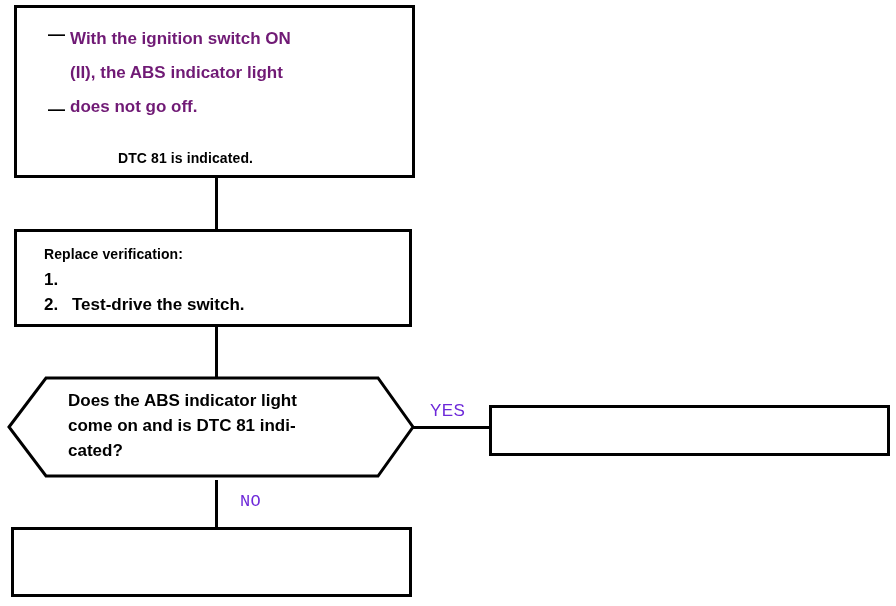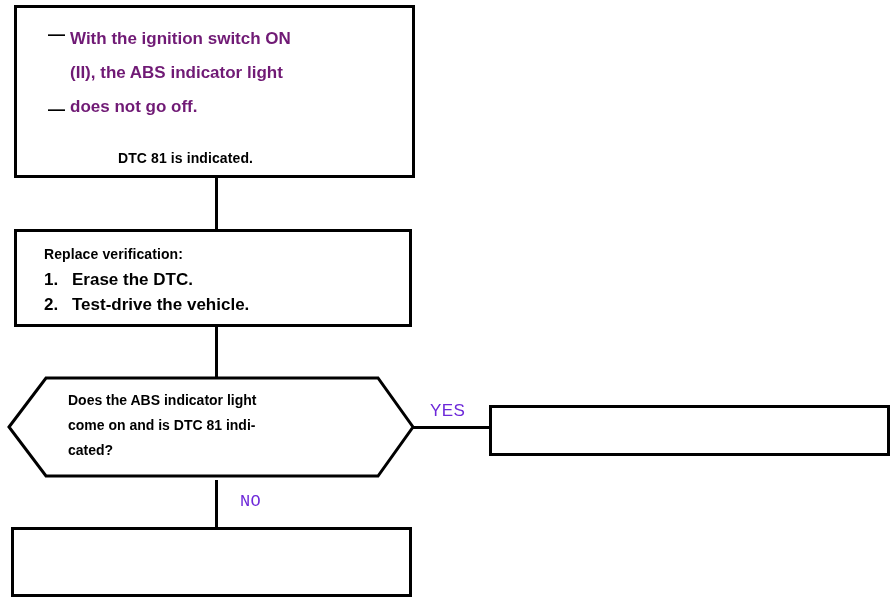--- a/index.html
+++ b/index.html
@@ -80,21 +80,21 @@
     width: 410px;
     height: 106px;
   }
   #decision-hex svg { display: block; }
   #decision-text {
     position: absolute;
     left: 68px;
     top: 388px;
     width: 300px;
     font-weight: bold;
-    font-size: 14px;
+    font-size: 17px;
     line-height: 25px;
     color: #000;
     white-space: pre-line;
   }
 
   
   #replace-box { left: 489px; top: 405px; width: 401px; height: 51px; }
   #intermittent-box { left: 11px; top: 527px; width: 401px; height: 70px; }
 
   
@@ -136,26 +136,25 @@
   <div class="node-text" style="left:118px; top:146px;">DTC 81 is indicated.</div>
 
   <div class="conn conn-v" style="left:215px; top:178px; height:51px;"></div>
 
   <div class="node-box" id="verify-box"></div>
 
   <div class="node-text" style="left:44px; top:242px;">Replace verification:</div>
 
   <div class="numbered-row" style="left:44px; top:267px; width:350px;">
     <span class="num-marker">1.</span>
-    <span>Erase the DTC.</span>
   </div>
 
   <div class="numbered-row" style="left:44px; top:292px; width:350px;">
     <span class="num-marker">2.</span>
-    <span>Test-drive the vehicle.</span>
+    <span>Test-drive the switch.</span>
   </div>
 
   <div class="conn conn-v" style="left:215px; top:327px; height:51px;"></div>
 
   <div id="decision-hex">
     <svg width="410" height="106" viewBox="0 0 410 106" xmlns="http://www.w3.org/2000/svg" aria-hidden="true">
       <polygon points="3,53 40,4 372,4 407,53 372,102 40,102" fill="#ffffff" stroke="#000000" stroke-width="3" stroke-linejoin="miter"></polygon>
     </svg>
   </div>
   <div id="decision-text">Does the ABS indicator light

